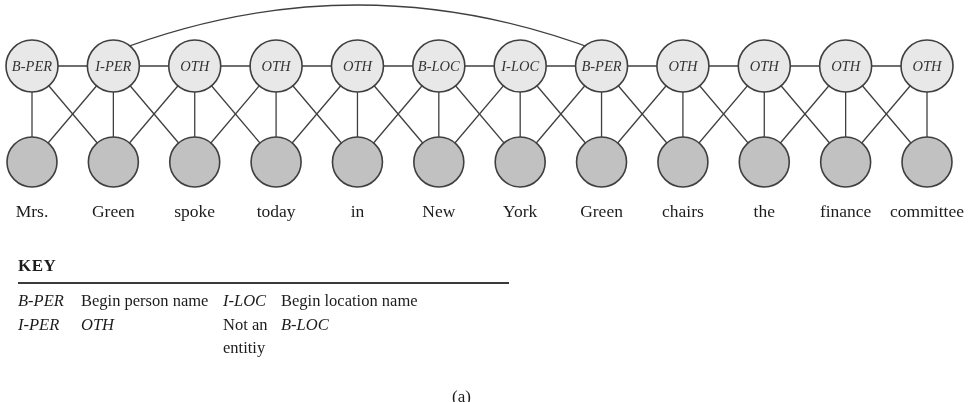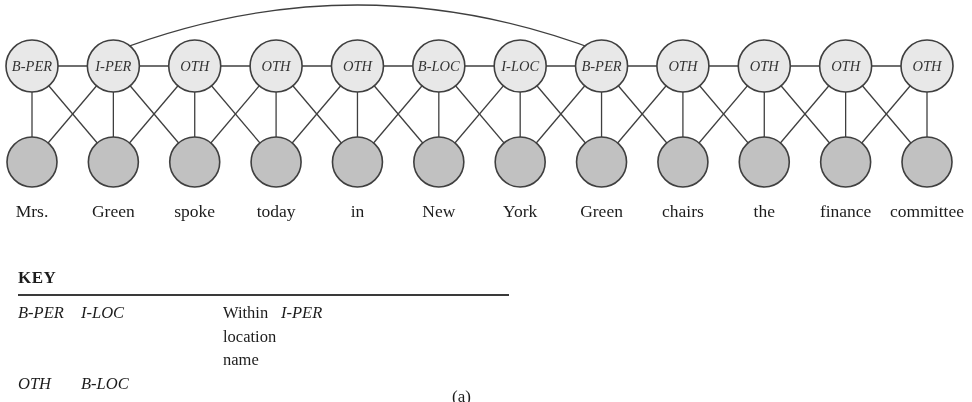--- a/index.html
+++ b/index.html
@@ -26,21 +26,21 @@
     fill: #333333;
   }
   .word {
     font-family: "Liberation Serif", serif;
     font-size: 17.5px;
     fill: #1c1c1c;
   }
   .key {
     position: absolute;
     left: 18px;
-    top: 268px;
+    top: 256px;
     width: 491px;
   }
   .key-title {
     font-weight: bold;
     font-size: 17px;
     color: #1c1c1c;
     letter-spacing: 0.5px;
     padding-bottom: 6px;
     border-bottom: 2px solid #3a3a3a;
   }
@@ -162,25 +162,27 @@
       <text x="845.6400000000001" y="217" text-anchor="middle" class="word">finance</text>
       <circle cx="927.004" cy="66" r="26" fill="#e8e8e8" stroke="#3f3f3f" stroke-width="1.6"></circle>
       <text x="927.004" y="71" text-anchor="middle" class="node-label">OTH</text>
       <text x="927.004" y="217" text-anchor="middle" class="word">committee</text>
     </svg>
 
   <div class="key">
     <div class="key-title">KEY</div>
     <div class="key-grid">
       <span class="klabel">B-PER</span>
+      <span class="kdesc">Begin person name</span>
       <span class="klabel">I-LOC</span>
-      <span class="kdesc">Within location name</span>
+      <span class="kdesc">Begin location name</span>
 
       <span class="klabel">I-PER</span>
       <span class="klabel">OTH</span>
+      <span class="kdesc">Not an entitiy</span>
 
       <span class="klabel">B-LOC</span>
       <span></span>
       <span></span>
     </div>
   </div>
 
   <div class="caption">(a)</div>
 
 </div>

